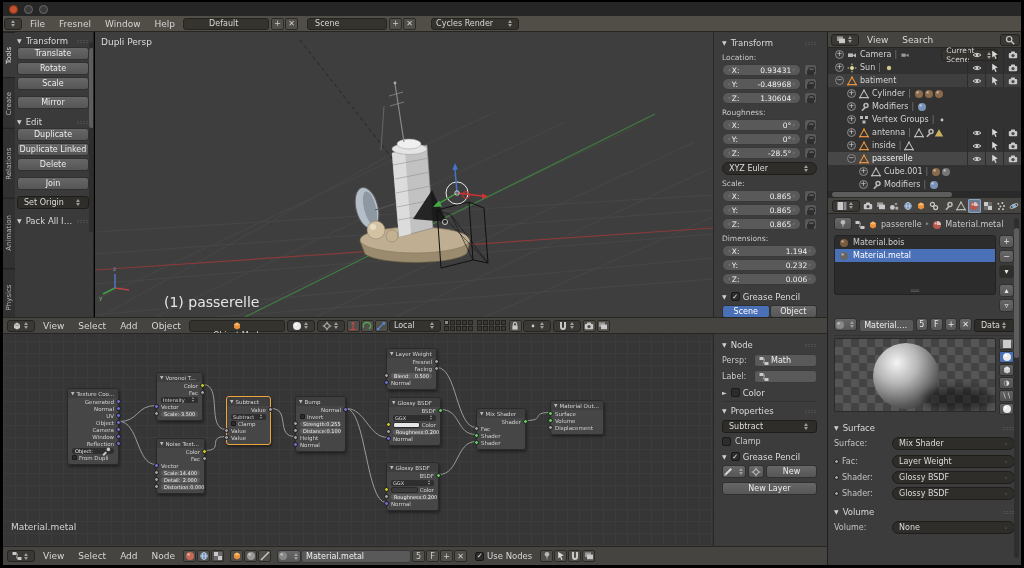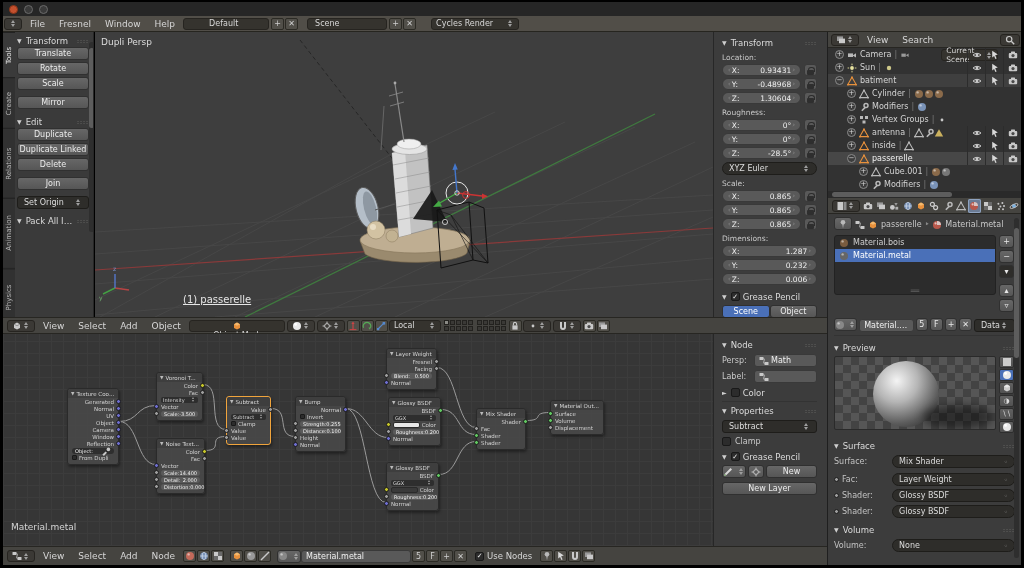--- a/index.html
+++ b/index.html
@@ -38,21 +38,21 @@
   .vscroll i{display:block;width:100%;background:#5d5d5d;border-radius:3px;}
   
   #toolshelf{position:absolute;left:3px;top:32px;width:91px;height:285px;background:#3a3a3a;border-right:1px solid #272727;overflow:hidden;}
   #ts-tabs{position:absolute;left:0;top:0;width:12px;height:285px;background:#2c2c2c;}
   .tstab{writing-mode:vertical-rl;transform:rotate(180deg);font-size:7px;color:#b9b9b9;width:12px;overflow:hidden;border-bottom:1px solid #222;display:flex;align-items:center;justify-content:center;background:#313131;}
   .tstab.active{background:#3a3a3a;color:#e8e8e8;}
   #ts-body{position:absolute;left:14px;top:2px;width:72px;}
   
   #viewport{position:absolute;left:95px;top:32px;width:618px;height:285px;background:#3e3e3e;overflow:hidden;}
   #vp-label{position:absolute;left:6px;top:5px;font-size:9px;color:#dcdcdc;}
-  #vp-obj{position:absolute;left:88px;top:262px;font-size:10px;color:#e6e6e6;text-decoration:underline;}
+  #vp-obj{position:absolute;left:69px;top:262px;font-size:14px;color:#e6e6e6;}
   #vp-header{position:absolute;left:3px;top:317px;width:824px;height:17px;background:#454440;border-top:1px solid #272622;border-bottom:1px solid #272622;display:flex;align-items:center;overflow:hidden;}
   .lay{display:inline-grid;grid-template-columns:repeat(5,5px);grid-template-rows:repeat(2,5px);gap:1px;margin:0 2px;}
   .lay b{background:#3a3936;border:1px solid #23221f;}
   .lay b.on{background:#8a8a85;}
   
   #npanel3d{position:absolute;left:713px;top:32px;width:114px;height:285px;background:#3c3c3c;border-left:1px solid #272727;padding:4px 10px 0 8px;overflow:hidden;}
   .nplabel{font-size:7.5px;color:#c9c9c9;margin:4px 0 2px;}
   .xyzrow{display:flex;align-items:center;gap:3px;margin-bottom:2px;}
   
   #node-canvas{position:absolute;left:3px;top:334px;width:710px;height:212px;background:#363636;background-image:repeating-linear-gradient(0deg,#3c3c3c 0 1px,transparent 1px 12px),repeating-linear-gradient(90deg,#3c3c3c 0 1px,transparent 1px 12px);overflow:hidden;}
@@ -359,21 +359,21 @@
         <u>0.865</u>
         <i class="arr">›</i>
       </div>
       <div class="lock"></div>
     </div>
     <div class="nplabel">Dimensions:</div>
     <div class="xyzrow">
       <div class="pill">
         <i class="arr">‹</i>
         <span>X:</span>
-        <u>1.287</u>
+        <u>1.194</u>
         <i class="arr">›</i>
       </div>
     </div>
     <div class="xyzrow">
       <div class="pill">
         <i class="arr">‹</i>
         <span>Y:</span>
         <u>0.232</u>
         <i class="arr">›</i>
       </div>
@@ -1735,25 +1735,20 @@
         <span class="sbtn" style="width: 13px;">✕</span>
         <span class="ddrop" style="flex: 1 1 0%; border-radius: 3px;">
           <span>Data</span>
           <span class="ud">
             <i></i>
             <i class="dn"></i>
           </span>
         </span>
       </div>
       <div class="hdivider"></div>
-      <div class="phead" style="margin-top: 5px;">
-        <span class="caret">▼</span>
-        <span>Preview</span>
-        <span class="grip">::::</span>
-      </div>
       <div style="display: flex; gap: 3px; margin-top: 2px;">
         <div class="checker" style="flex: 1 1 0%; height: 74px; position: relative; overflow: hidden; border: 1px solid rgb(42, 42, 42); border-radius: 2px;">
           <div style="position: absolute; left: 38px; top: 4px; width: 66px; height: 66px; border-radius: 50%; background: radial-gradient(circle at 36% 30%, rgb(244, 244, 244), rgb(181, 181, 181) 34%, rgb(92, 92, 92) 68%, rgb(38, 38, 38) 95%);"></div>
           <div style="position: absolute; left: 88px; top: 48px; width: 70px; height: 24px; border-radius: 50%; background: rgba(0, 0, 0, 0.45); filter: blur(4px);"></div>
         </div>
         <div style="display: flex; flex-direction: column; width: 16px;">
           <span class="pvbtn">
             <span style="width:8px;height:8px;background:#ccc;display:block"></span>
           </span>
           <span class="pvbtn active">

